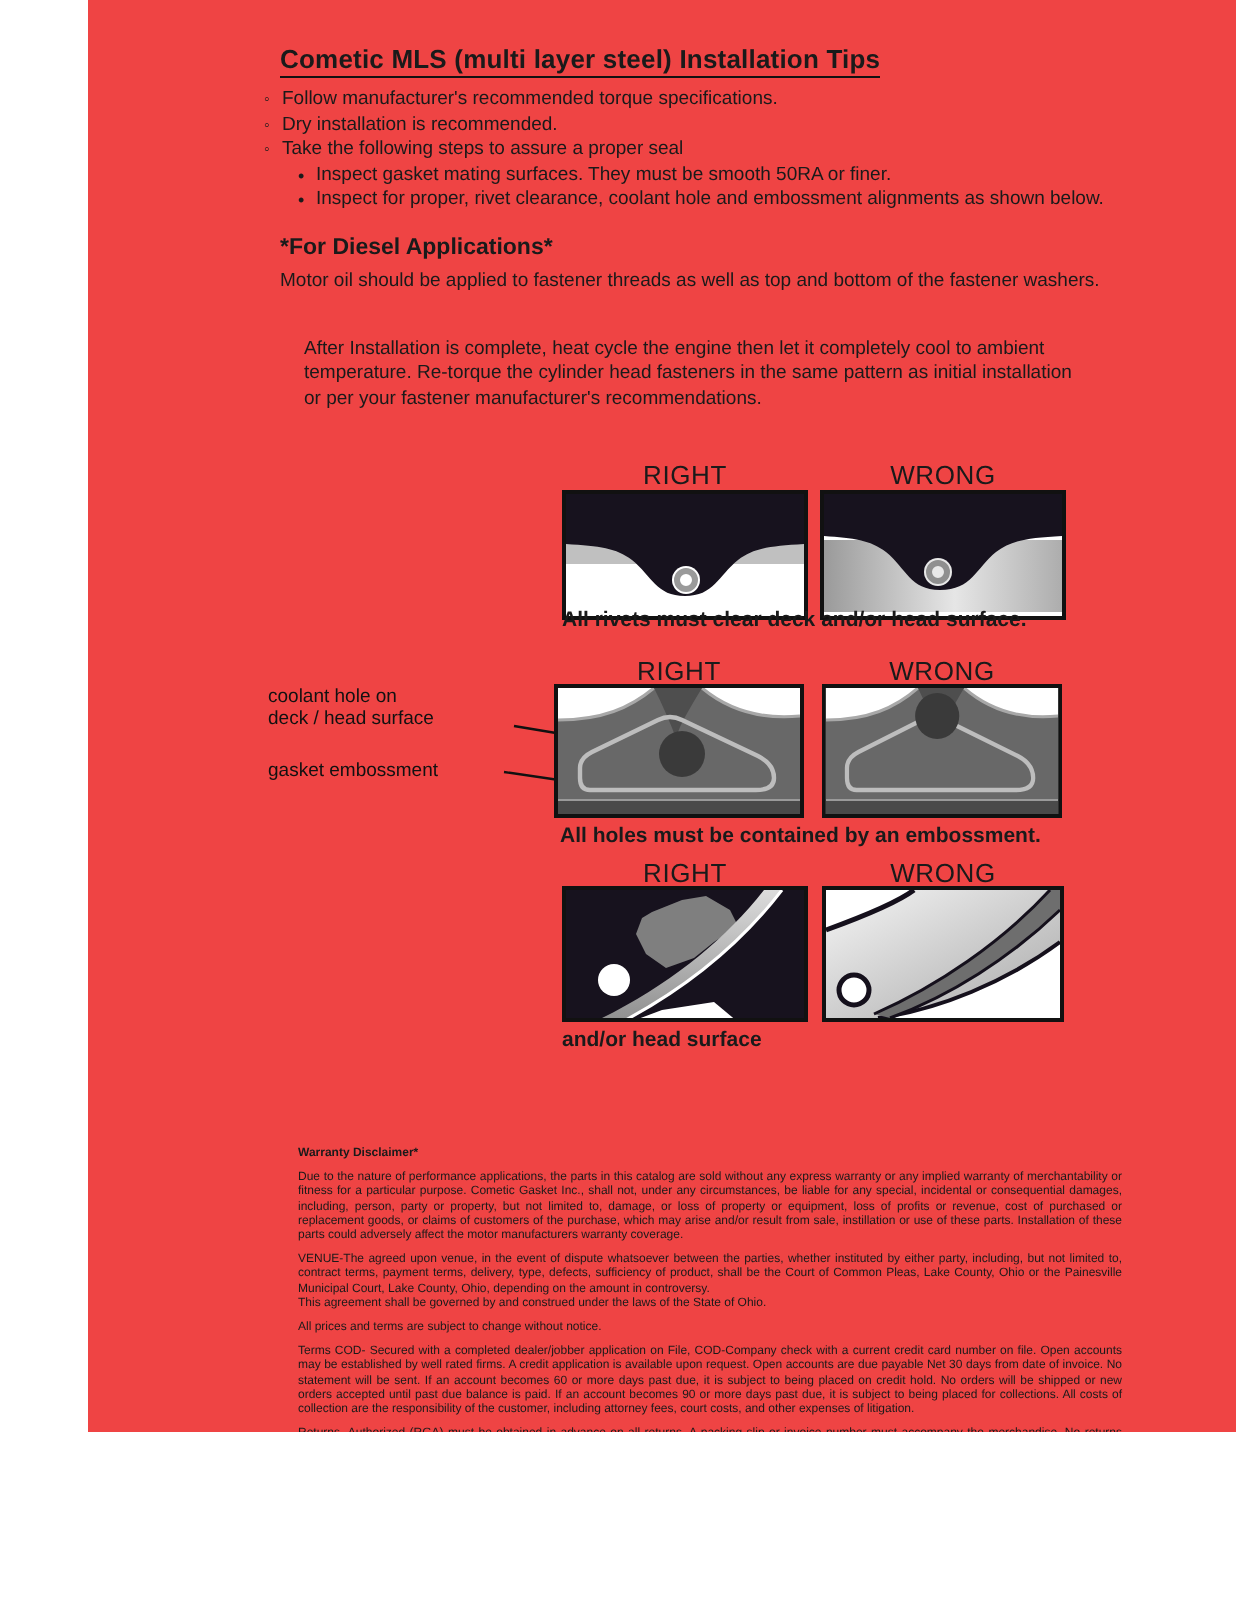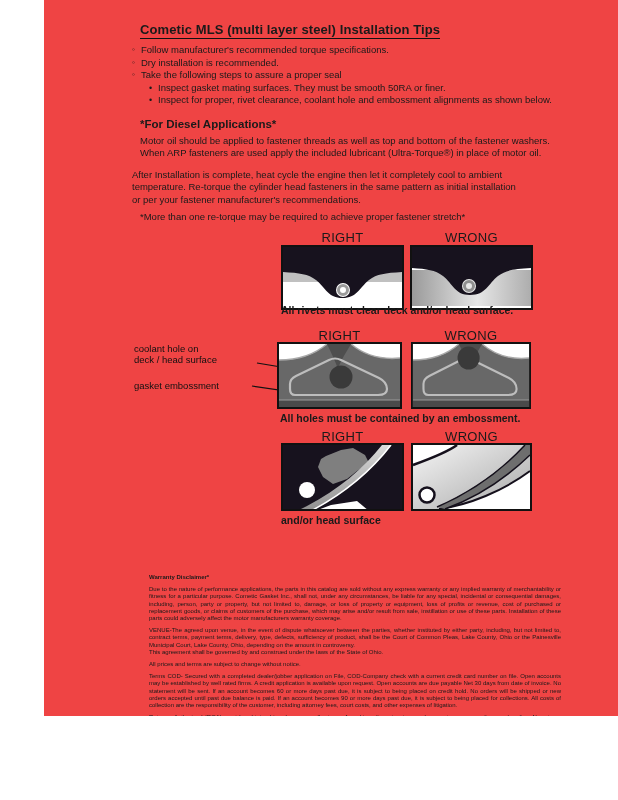--- a/index.html
+++ b/index.html
@@ -63,28 +63,26 @@
     </div>
     <div class="b-row sub">
       <span class="b-dot">•</span>
       <span>Inspect for proper, rivet clearance, coolant hole and embossment alignments as shown below.</span>
     </div>
   </div>
 
   <div class="abs h2" style="left:96px; top:118px;">*For Diesel Applications*</div>
   <div class="abs body-par" style="left:96px; top:135px;">
     <div>Motor oil should be applied to fastener threads as well as top and bottom of the fastener washers.</div>
-    <div>When ARP fasteners are used apply the included lubricant (Ultra-Torque®) in place of motor oil.</div>
-  </div>
-  <div class="abs body-par" style="left:88px; top:169px;">
+  </div>
+  <div class="abs body-par" style="left:108px; top:169px;">
     <div>After Installation is complete, heat cycle the engine then let it completely cool to ambient</div>
     <div>temperature. Re-torque the cylinder head fasteners in the same pattern as initial installation</div>
     <div>or per your fastener manufacturer's recommendations.</div>
   </div>
-  <div class="abs body-par" style="left:96px; top:211px;">*More than one re-torque may be required to achieve proper fastener stretch*</div>
 
   <div class="abs dg-label" style="left:237px; top:230px; width:123px;">RIGHT</div>
   <div class="abs dg-label" style="left:366px; top:230px; width:123px;">WRONG</div>
 
   <div class="panel" style="left:237px; top:245px;">
     <svg width="123" height="65" viewBox="0 0 123 65">
       <rect x="0" y="0" width="123" height="65" fill="#ffffff"></rect>
       <rect x="2" y="27" width="119" height="10" fill="#c0c0c0"></rect>
       <rect x="2" y="37" width="119" height="26" fill="#ffffff"></rect>
       <path d="M2,2 H121 V27 C104,28 96,29 88,35 C78,43 76,53 61.5,53 C47,53 45,43 35,35 C27,29 19,28 2,27 Z" fill="#17121e"></path>

